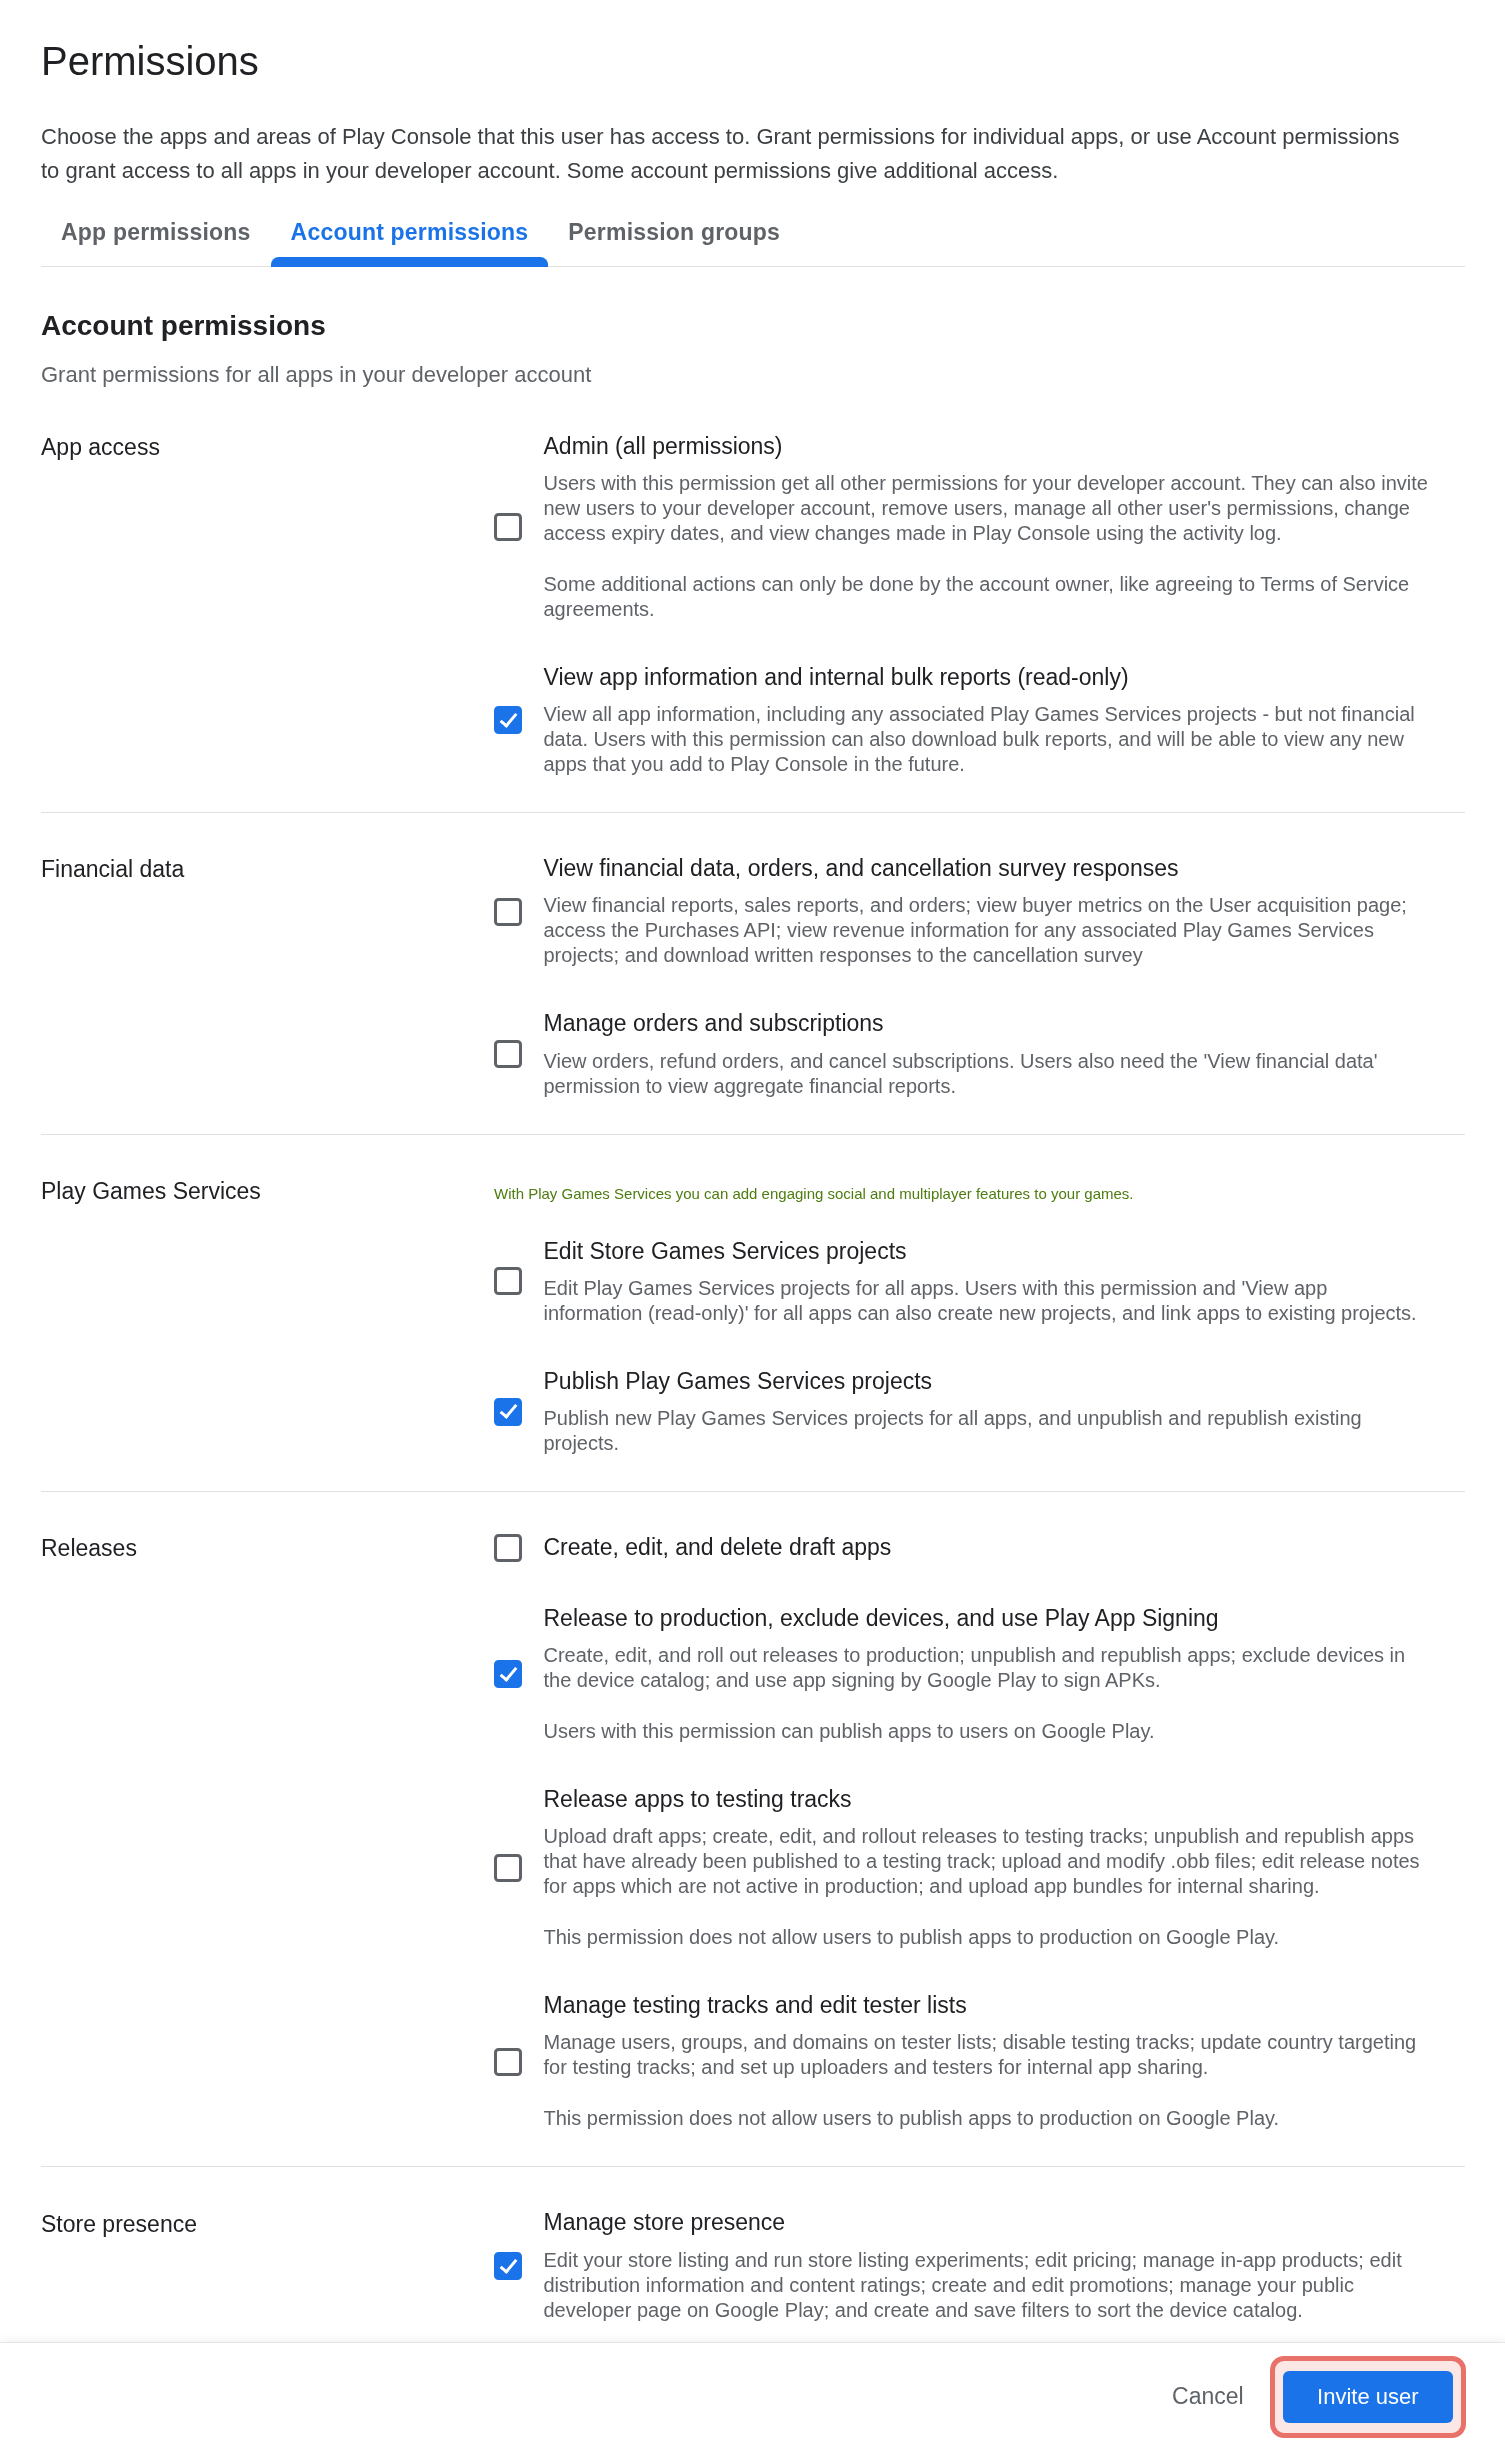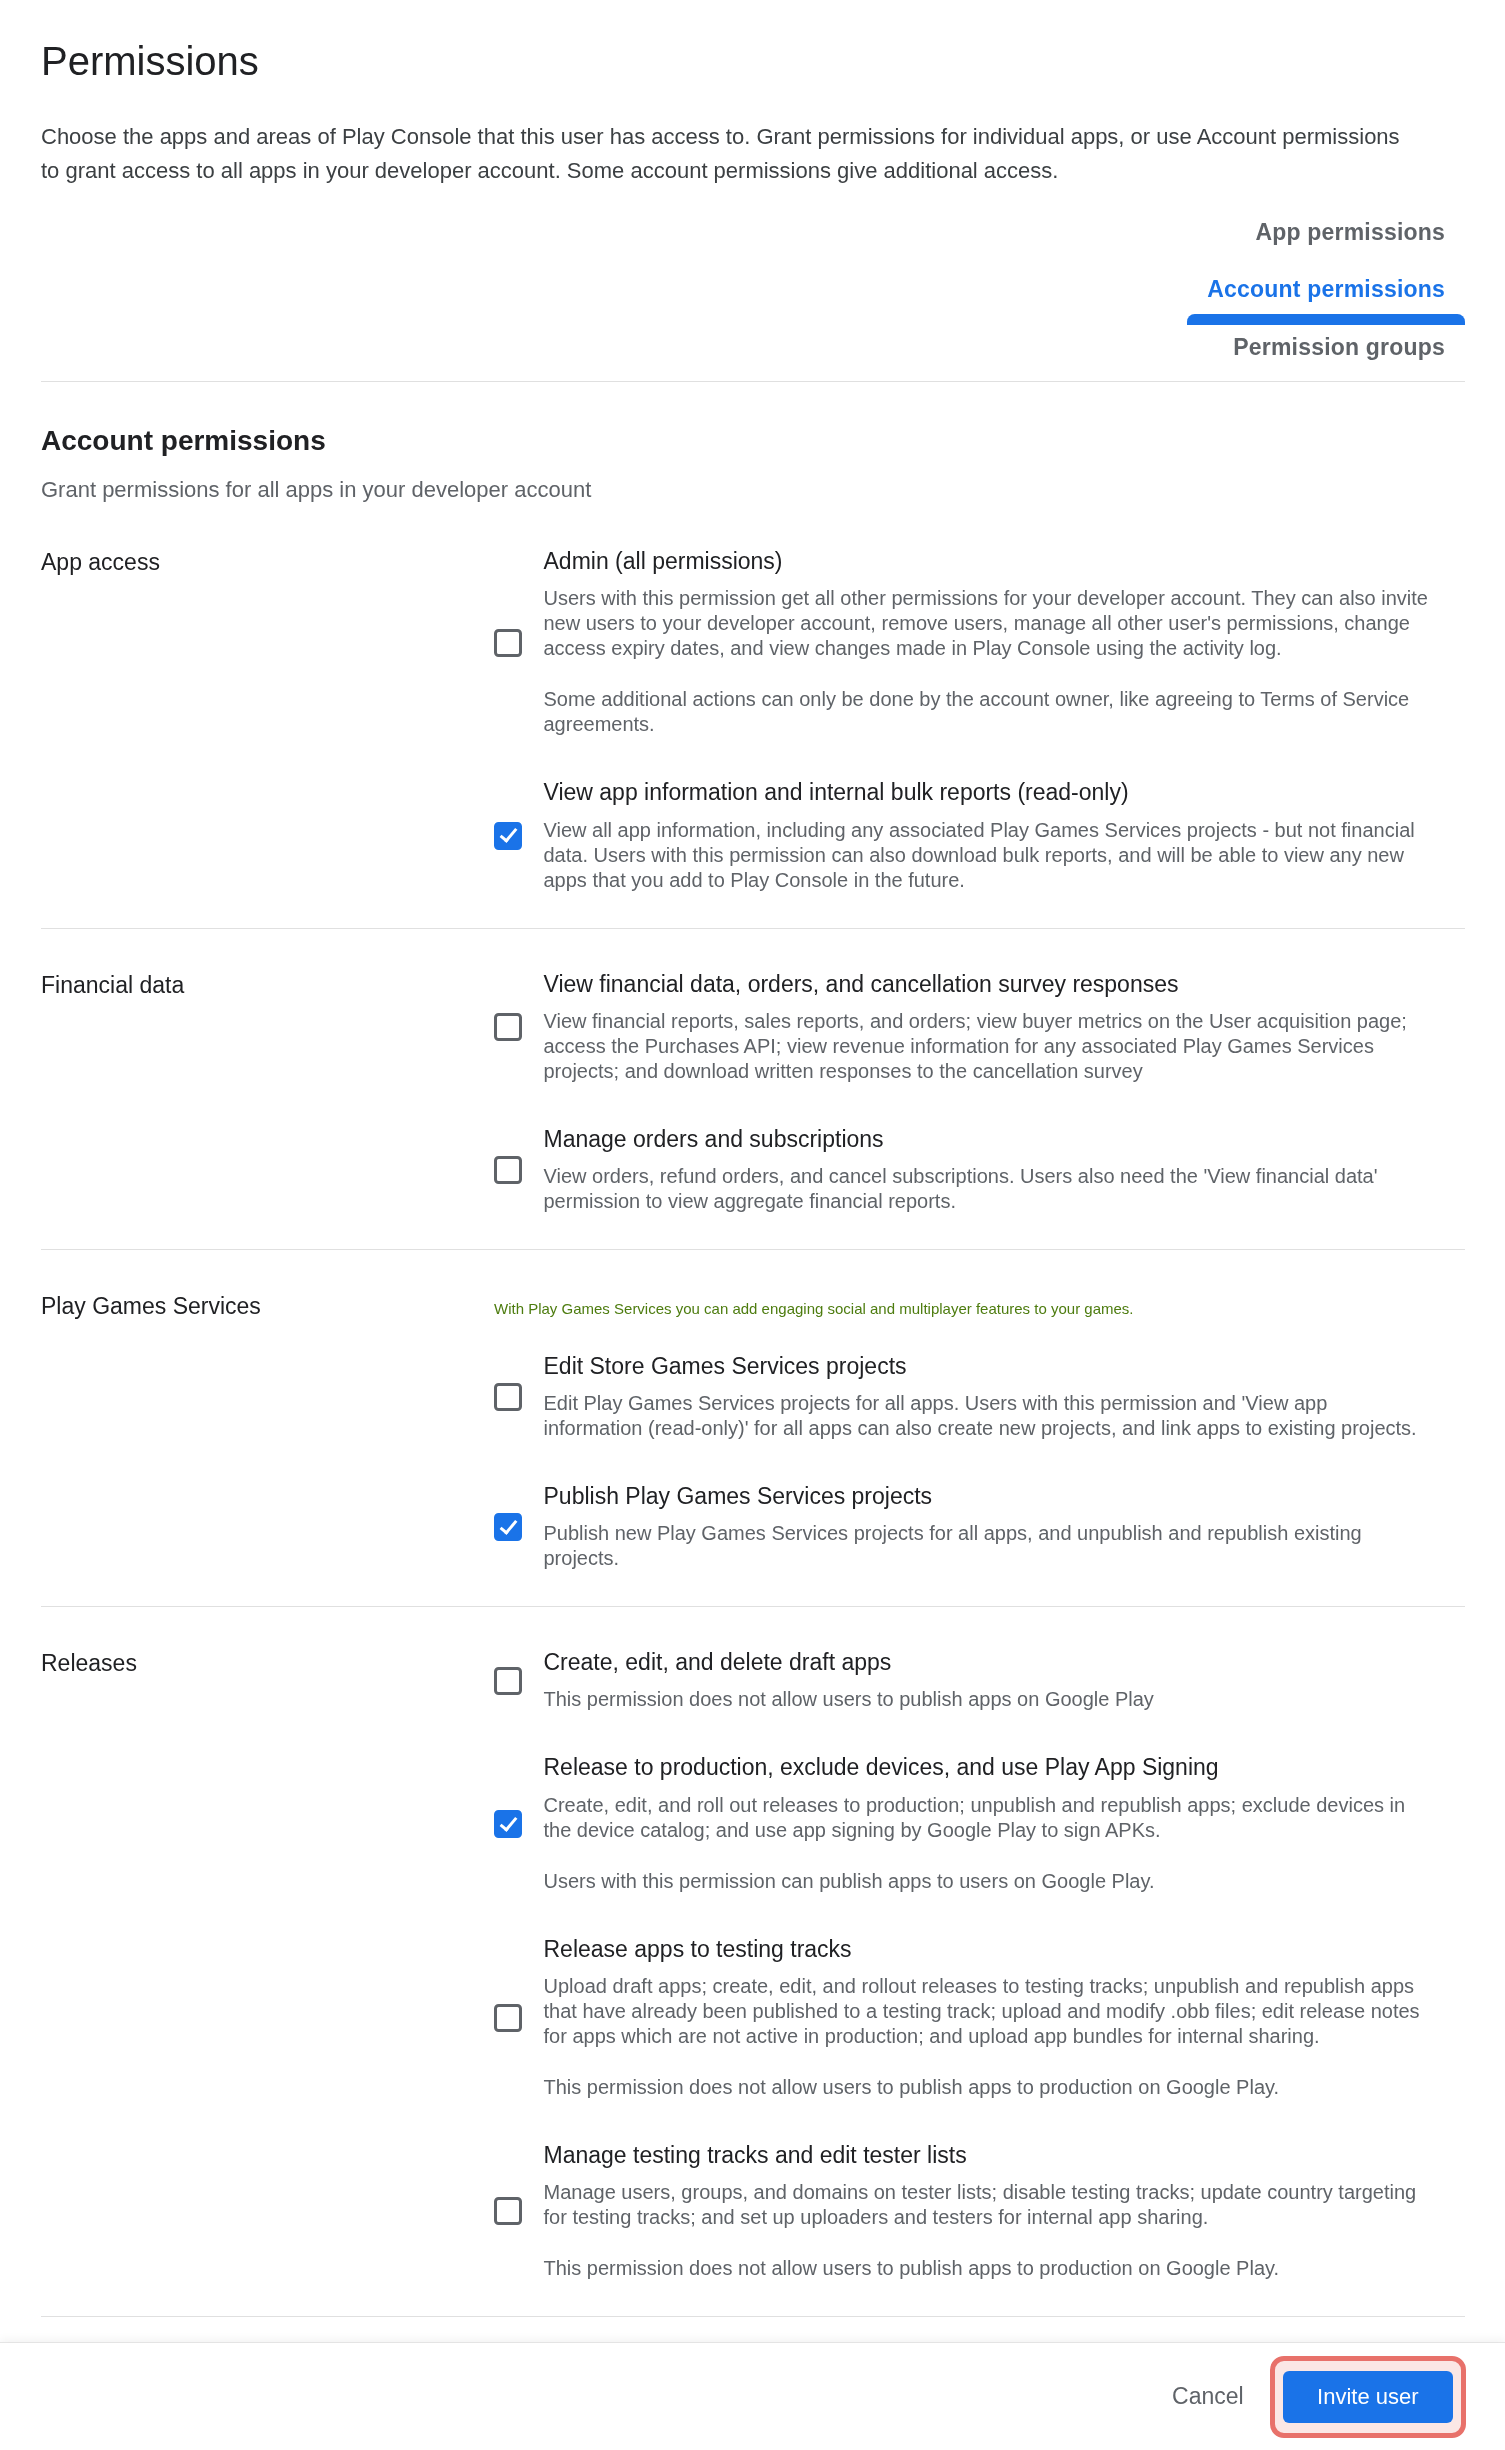--- a/index.html
+++ b/index.html
@@ -8,21 +8,21 @@
     width:1506px; height:2450px; position:relative; overflow:hidden;
     font-family:"Liberation Sans", sans-serif; color:#202124;
     -webkit-font-smoothing:antialiased;
   }
   .content { padding:37px 41px 200px 41px; }
 
   h1.page-title { font-size:40px; font-weight:400; line-height:48px; color:#202124; }
   .page-desc { margin-top:35px; font-size:22px; line-height:34px; color:#3c4043; max-width:1382px; }
 
   
-  .tabs { margin-top:20px; display:flex; align-items:flex-end; border-bottom:1.5px solid #e0e0e0;flex-direction:column; }
+  .tabs { margin-top:20px; display:flex; align-items:flex-end; border-bottom:1.5px solid #e0e0e0; }
   .tab { position:relative; padding:10.7px 20px 20px 20px; font-size:23px; font-weight:700; color:#5f6368; cursor:pointer; letter-spacing:0.2px; }
   .tab.active { color:#1a73e8; }
   .tab.active::after { content:""; position:absolute; left:0; right:0; bottom:-1.5px; height:10.7px; background:#1a73e8; border-radius:7.7px 7.7px 0 0; }
 
   .section-heading { margin-top:43px; font-size:28px; font-weight:700; color:#202124; }
   .section-subheading { margin-top:20px; font-size:22px; color:#5f6368; }
 
   
   .groups { margin-top:3.1px; }
   .group { display:grid; grid-template-columns:453px 1fr; padding:40px 0 35px 0; }
@@ -164,23 +164,20 @@
       </div>
     </div>
 
     <div class="group">
       <div class="group-label">Releases</div>
       <div class="group-items">
         <div class="perm-item">
           <span class="checkbox"></span>
           <div class="perm-body">
             <div class="perm-label">Create, edit, and delete draft apps</div>
-            <div class="perm-desc">
-              <p>This permission does not allow users to publish apps on Google Play</p>
-            </div>
           </div>
         </div>
         <div class="perm-item">
           <span class="checkbox checked">
               <span class="checkmark"></span>
             </span>
           <div class="perm-body">
             <div class="perm-label">Release to production, exclude devices, and use Play App Signing</div>
             <div class="perm-desc">
               <p>Create, edit, and roll out releases to production; unpublish and republish apps; exclude devices in the device catalog; and use app signing by Google Play to sign APKs.</p>

